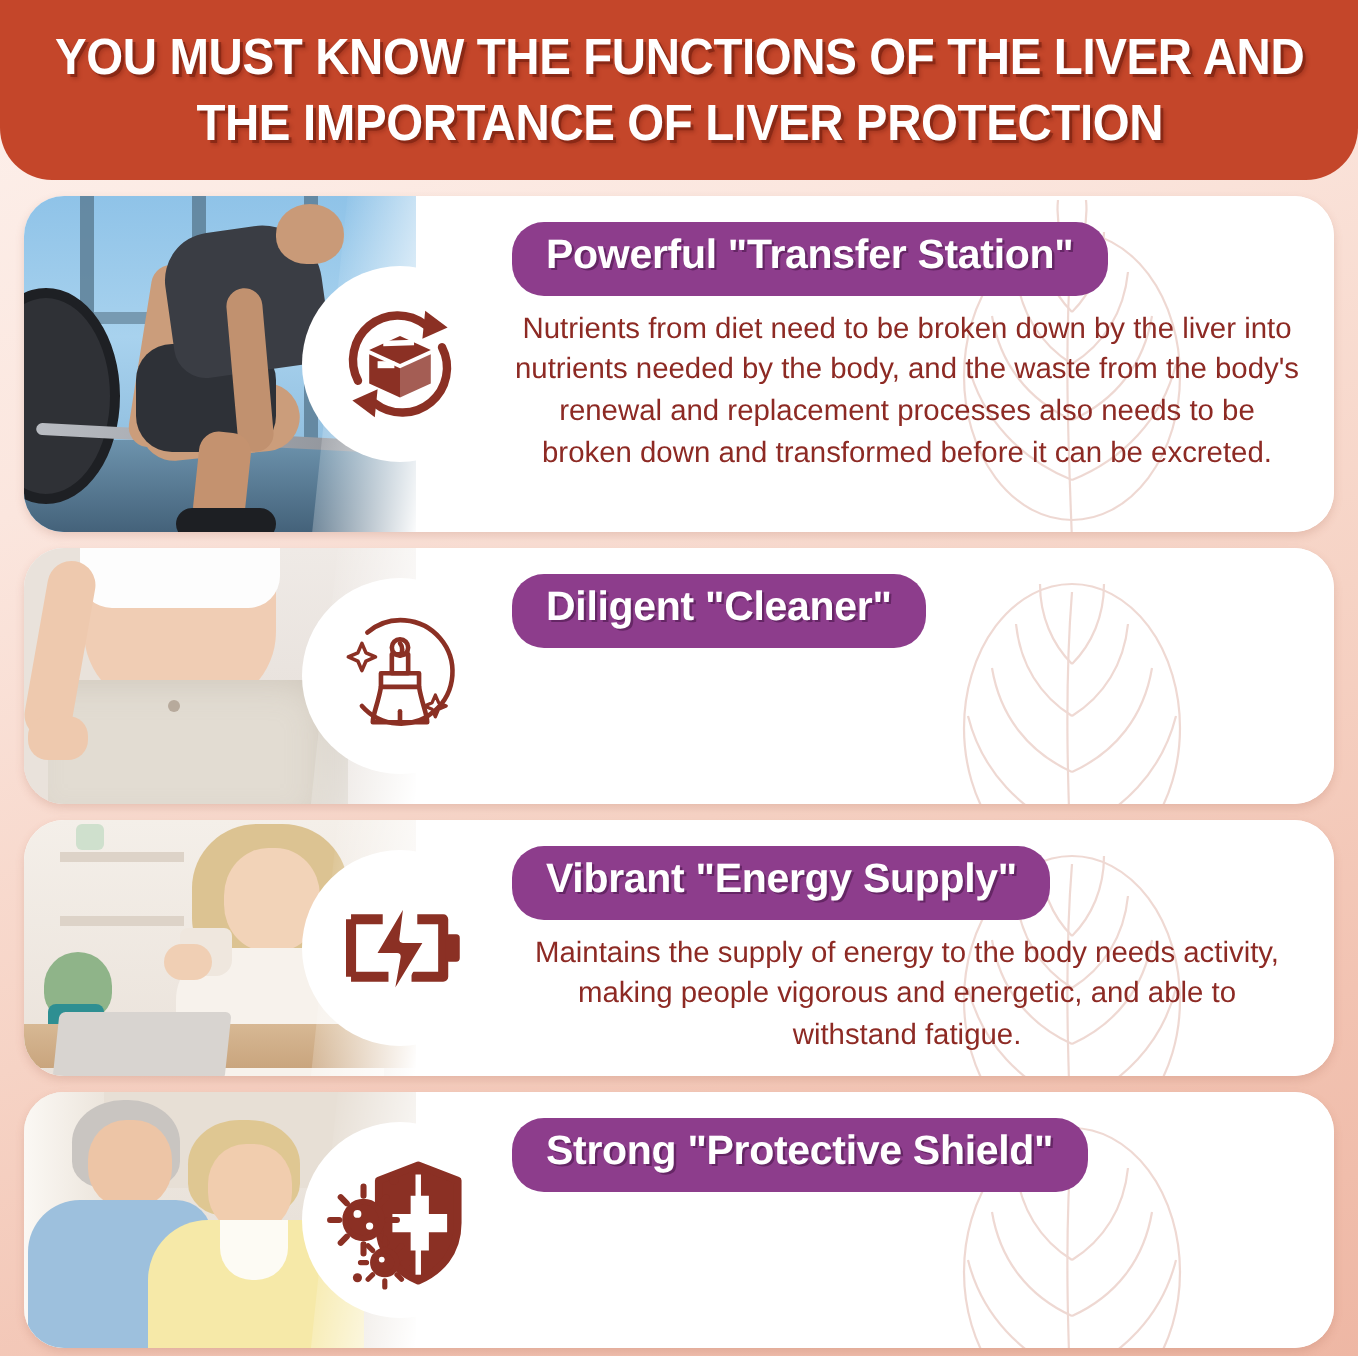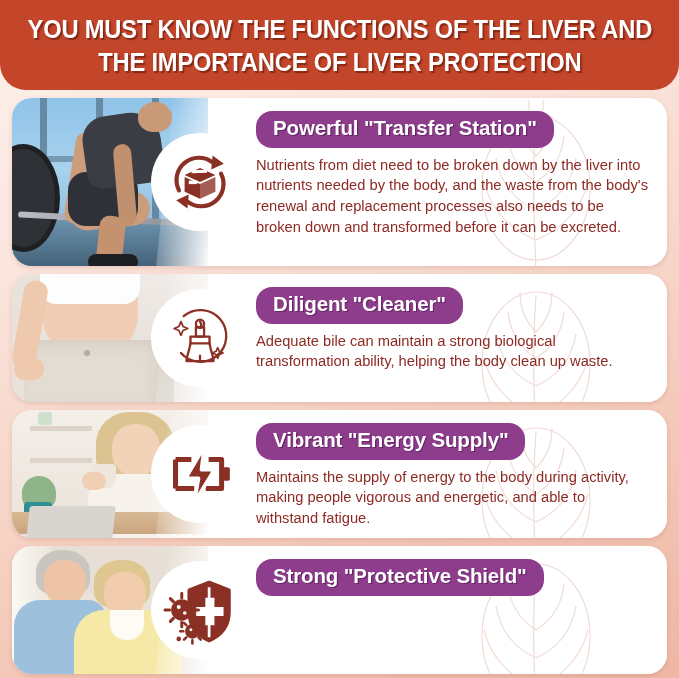--- a/index.html
+++ b/index.html
@@ -152,20 +152,21 @@
 
   .desc {
     position: relative;
     margin-top: 7px;
     color: #8d2a24;
     font-size: 14.7px;
     line-height: 1.42;
     font-weight: 400;
     z-index: 2;
     max-width: 395px;
+    text-align: center;
   }
   .desc.wide { max-width: 415px; }
 
   
   
   .ph-gym { background: linear-gradient(180deg,#8fc3e8 0%,#a8d2ee 42%,#7fb0d4 100%); }
   .ph-gym .win {
     position:absolute; top:0; bottom:0; width:7px; background:#5d7f96; opacity:.85;
   }
   .ph-gym .frame-h {
@@ -435,21 +436,20 @@
         <path d="M120 170 C145 160 165 140 172 112"></path>
         <path d="M120 140 C98 130 84 112 80 88"></path>
         <path d="M120 140 C142 130 156 112 160 88"></path>
         <path d="M120 112 C104 102 94 86 92 66"></path>
         <path d="M120 112 C136 102 146 86 148 66"></path>
         <path d="M120 86 C110 76 104 62 104 46"></path>
         <path d="M120 86 C130 76 136 62 136 46"></path>
         <ellipse cx="120" cy="118" rx="54" ry="72"></ellipse>
       </svg>
       <div class="badge">Diligent "Cleaner"</div>
-      <div class="desc">Adequate bile can maintain a strong biological transformation ability, helping the body clean up waste.</div>
     </div>
   </div>
 
   <div class="card short">
     <div class="photo">
       <div class="img ph-desk">
         <div class="shelf"></div>
         <div class="pot"></div>
         <div class="shelf2"></div>
         <div class="hair"></div>
@@ -480,21 +480,21 @@
         <path d="M120 170 C145 160 165 140 172 112"></path>
         <path d="M120 140 C98 130 84 112 80 88"></path>
         <path d="M120 140 C142 130 156 112 160 88"></path>
         <path d="M120 112 C104 102 94 86 92 66"></path>
         <path d="M120 112 C136 102 146 86 148 66"></path>
         <path d="M120 86 C110 76 104 62 104 46"></path>
         <path d="M120 86 C130 76 136 62 136 46"></path>
         <ellipse cx="120" cy="118" rx="54" ry="72"></ellipse>
       </svg>
       <div class="badge">Vibrant "Energy Supply"</div>
-      <div class="desc wide">Maintains the supply of energy to the body during activity, making people vigorous and energetic, and able to withstand fatigue.</div>
+      <div class="desc wide">Maintains the supply of energy to the body needs activity, making people vigorous and energetic, and able to withstand fatigue.</div>
     </div>
   </div>
 
   <div class="card short">
     <div class="photo">
       <div class="img ph-couple">
         <div class="wall2"></div>
         <div class="curtain"></div>
         <div class="m-hair"></div>
         <div class="m-face"></div>

